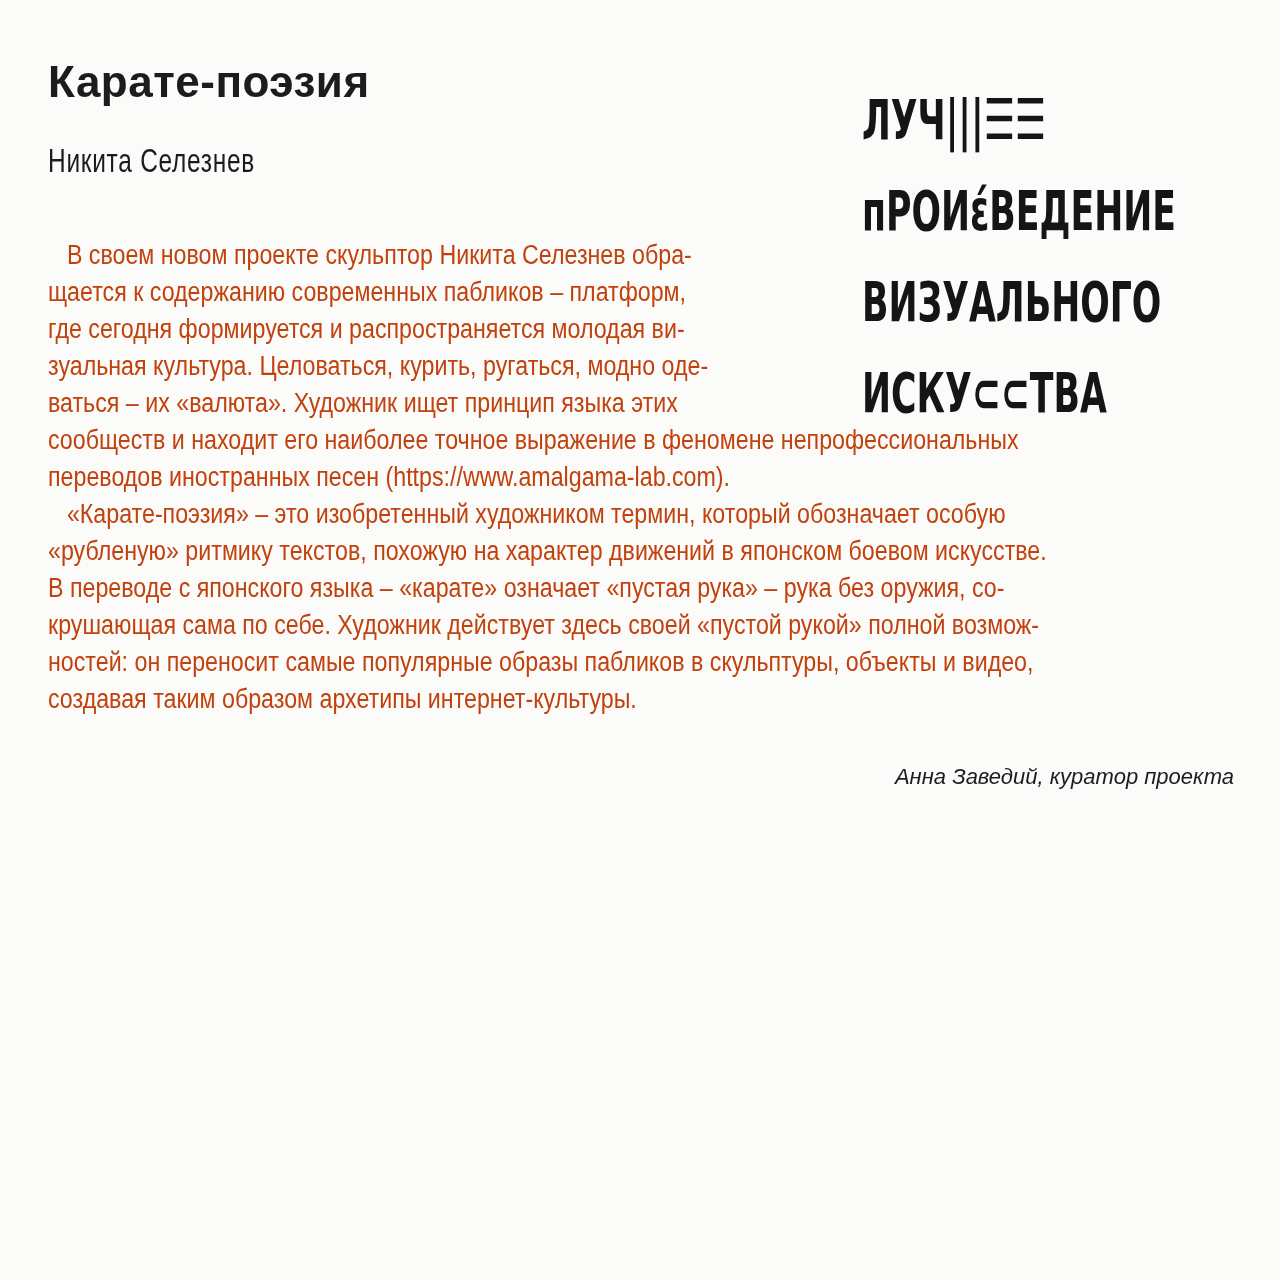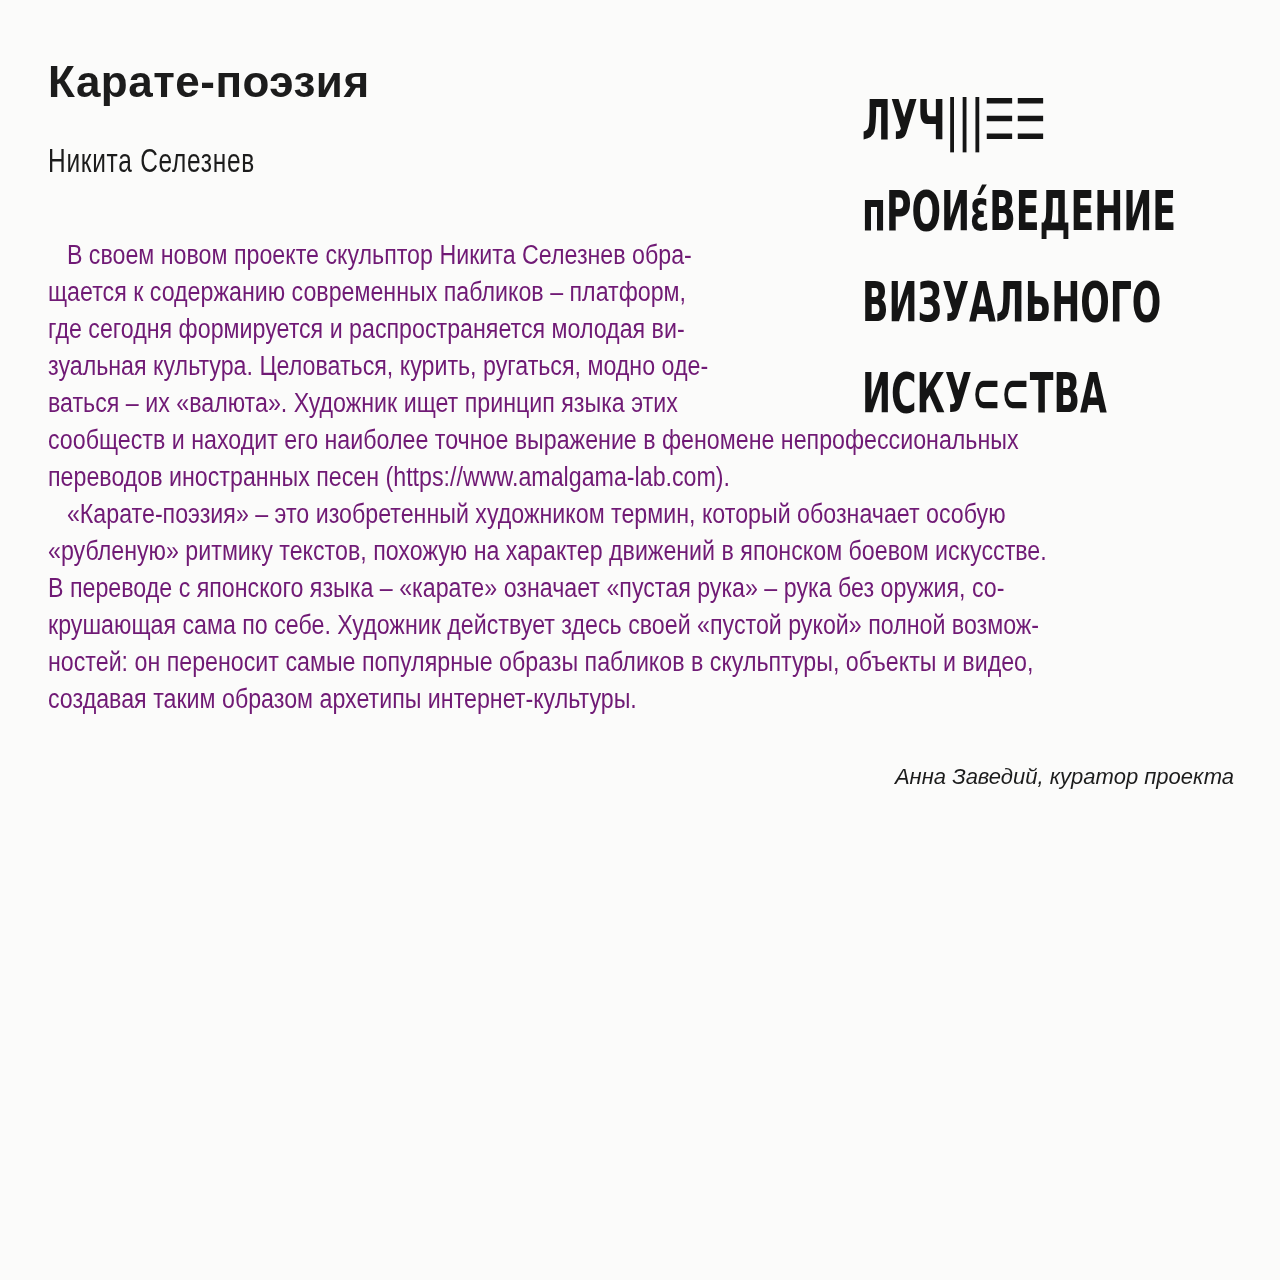--- a/index.html
+++ b/index.html
@@ -28,21 +28,21 @@
     font-family: "DejaVu Sans", sans-serif;
     font-weight: bold; font-size: 56px; line-height: 91px;
     transform: scaleX(0.62); transform-origin: left top;
     color: #151515; white-space: nowrap;
   }
   .logo div { height: 91px; }
   .body-text {
     position: absolute; left: 48px; top: 237px;
     font-family: "Liberation Sans", sans-serif;
     font-size: 27px; line-height: 37px;
-    color: #701a75;
+    color: #c2410c;
   }
   .line {
     white-space: nowrap;
     transform: scaleX(0.86); transform-origin: left top;
     height: 37px;
   }
   .indent { padding-left: 22px; }
   .signature {
     position: absolute; right: 46px; top: 760px;
     font-family: "Liberation Sans", sans-serif;

